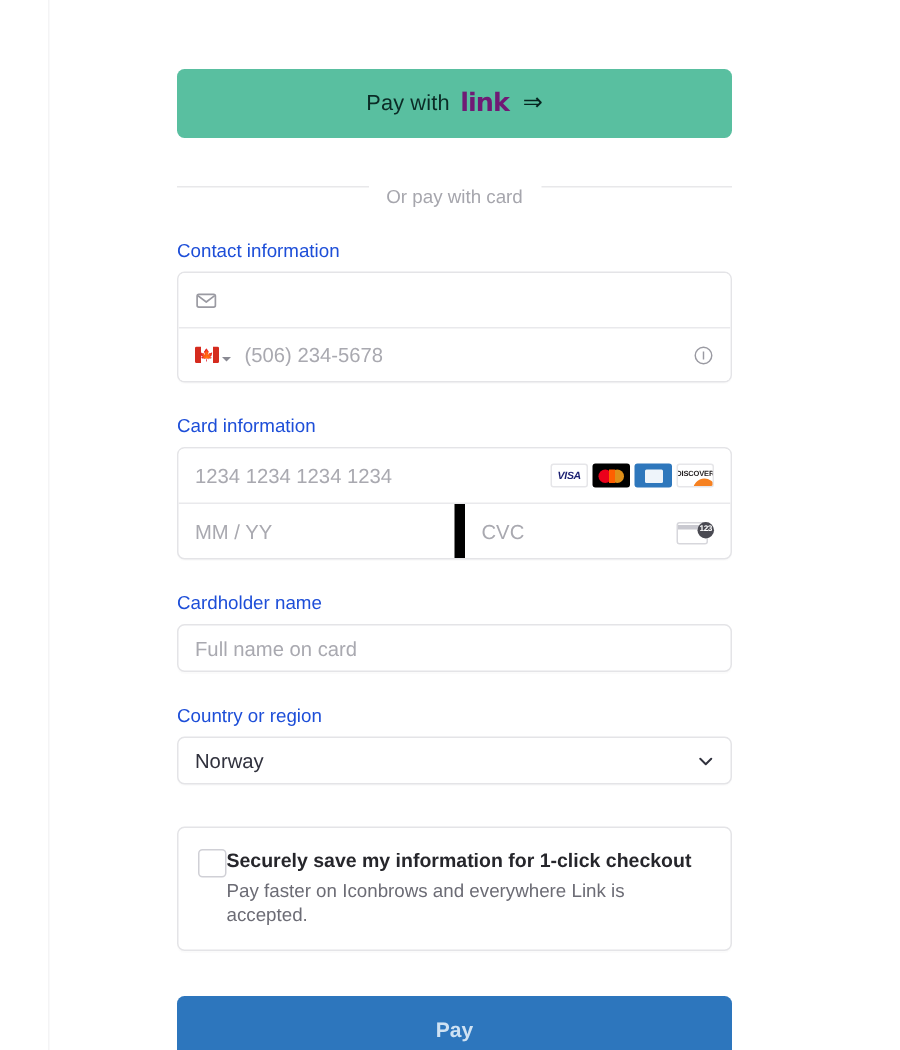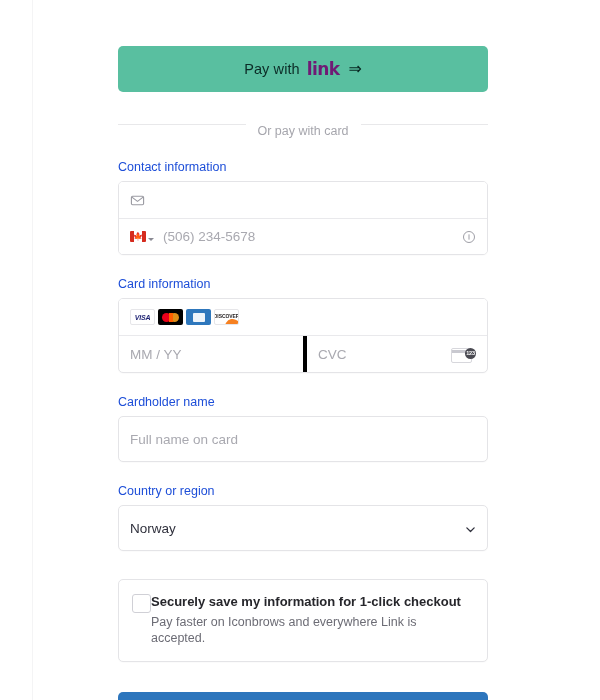--- a/index.html
+++ b/index.html
@@ -134,21 +134,21 @@
   .split-row { display: flex; border-top: 1px solid #e9e9ec; }
   .split-row .half {
     display: flex;
     align-items: center;
     height: 36px;
     padding: 0 11px;
     box-sizing: border-box;
     flex: 1 1 50%;
     min-width: 0;
   }
-  .split-row .half + .half { border-left: 4px solid #000000; }
+  .split-row .half + .half { border-left: 7px solid #000000; }
 
   
   .brands { display: flex; align-items: center; gap: 3px; flex-shrink: 0; }
   .brand {
     width: 25px;
     height: 16px;
     border-radius: 2px;
     display: flex;
     align-items: center;
     justify-content: center;
@@ -269,21 +269,21 @@
     border-top: 3.5px solid #8a8a93;
     margin-left: 2px;
     margin-top: 5px;
   }
 
   
   .single-input {
     border: 1px solid #e4e4e7;
     border-radius: 5px;
     background: #fff;
-    height: 46px;
+    height: 32px;
     display: flex;
     align-items: center;
     padding: 0 11px;
     box-sizing: border-box;
     box-shadow: 0 1px 1px rgba(0,0,0,.02);
   }
   .select-caret {
     width: 12px; height: 12px;
     flex-shrink: 0;
   }
@@ -391,20 +391,21 @@
       </div>
 
     </div>
   </div>
 
   <div class="field-group">
     <div class="group-label">Card information</div>
     <div class="input-stack">
 
       <div class="input-row">
+        <span class="placeholder">1234 1234 1234 1234</span>
         <span class="brands">
           <span class="brand brand-visa">VISA</span>
           <span class="brand brand-mc">
             <span class="c c-l"></span>
               <span class="c c-r"></span>
               <span class="c-m"></span>
           </span>
           <span class="brand brand-amex">
             <span class="amex-box"></span>
           </span>

